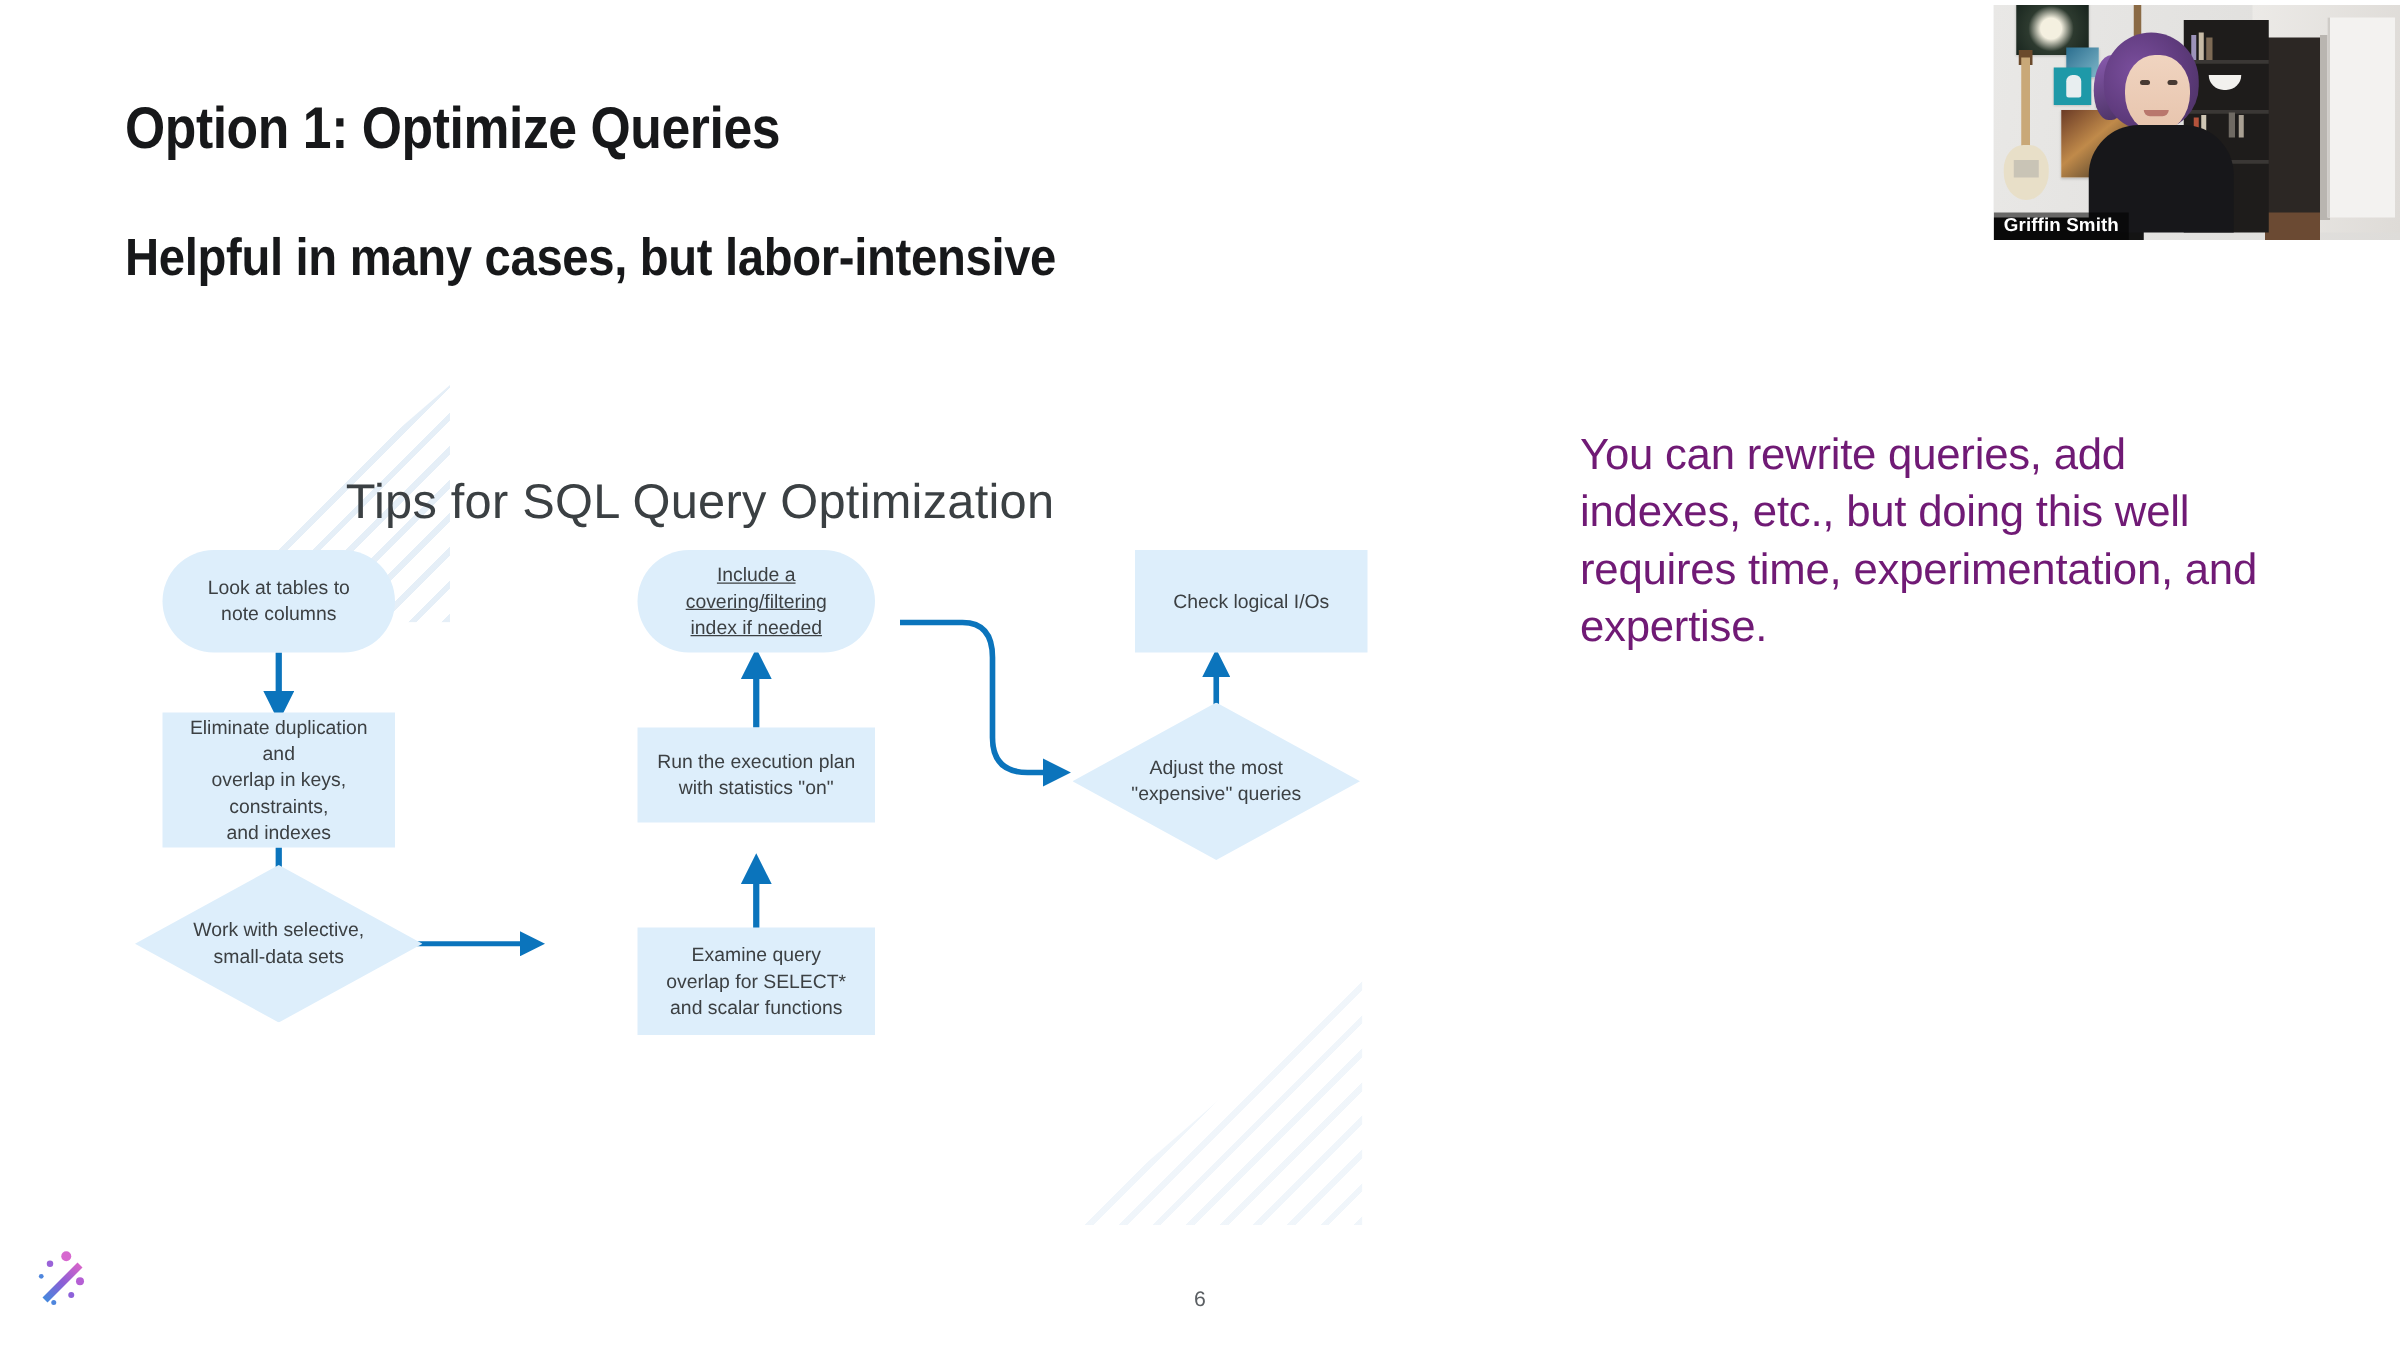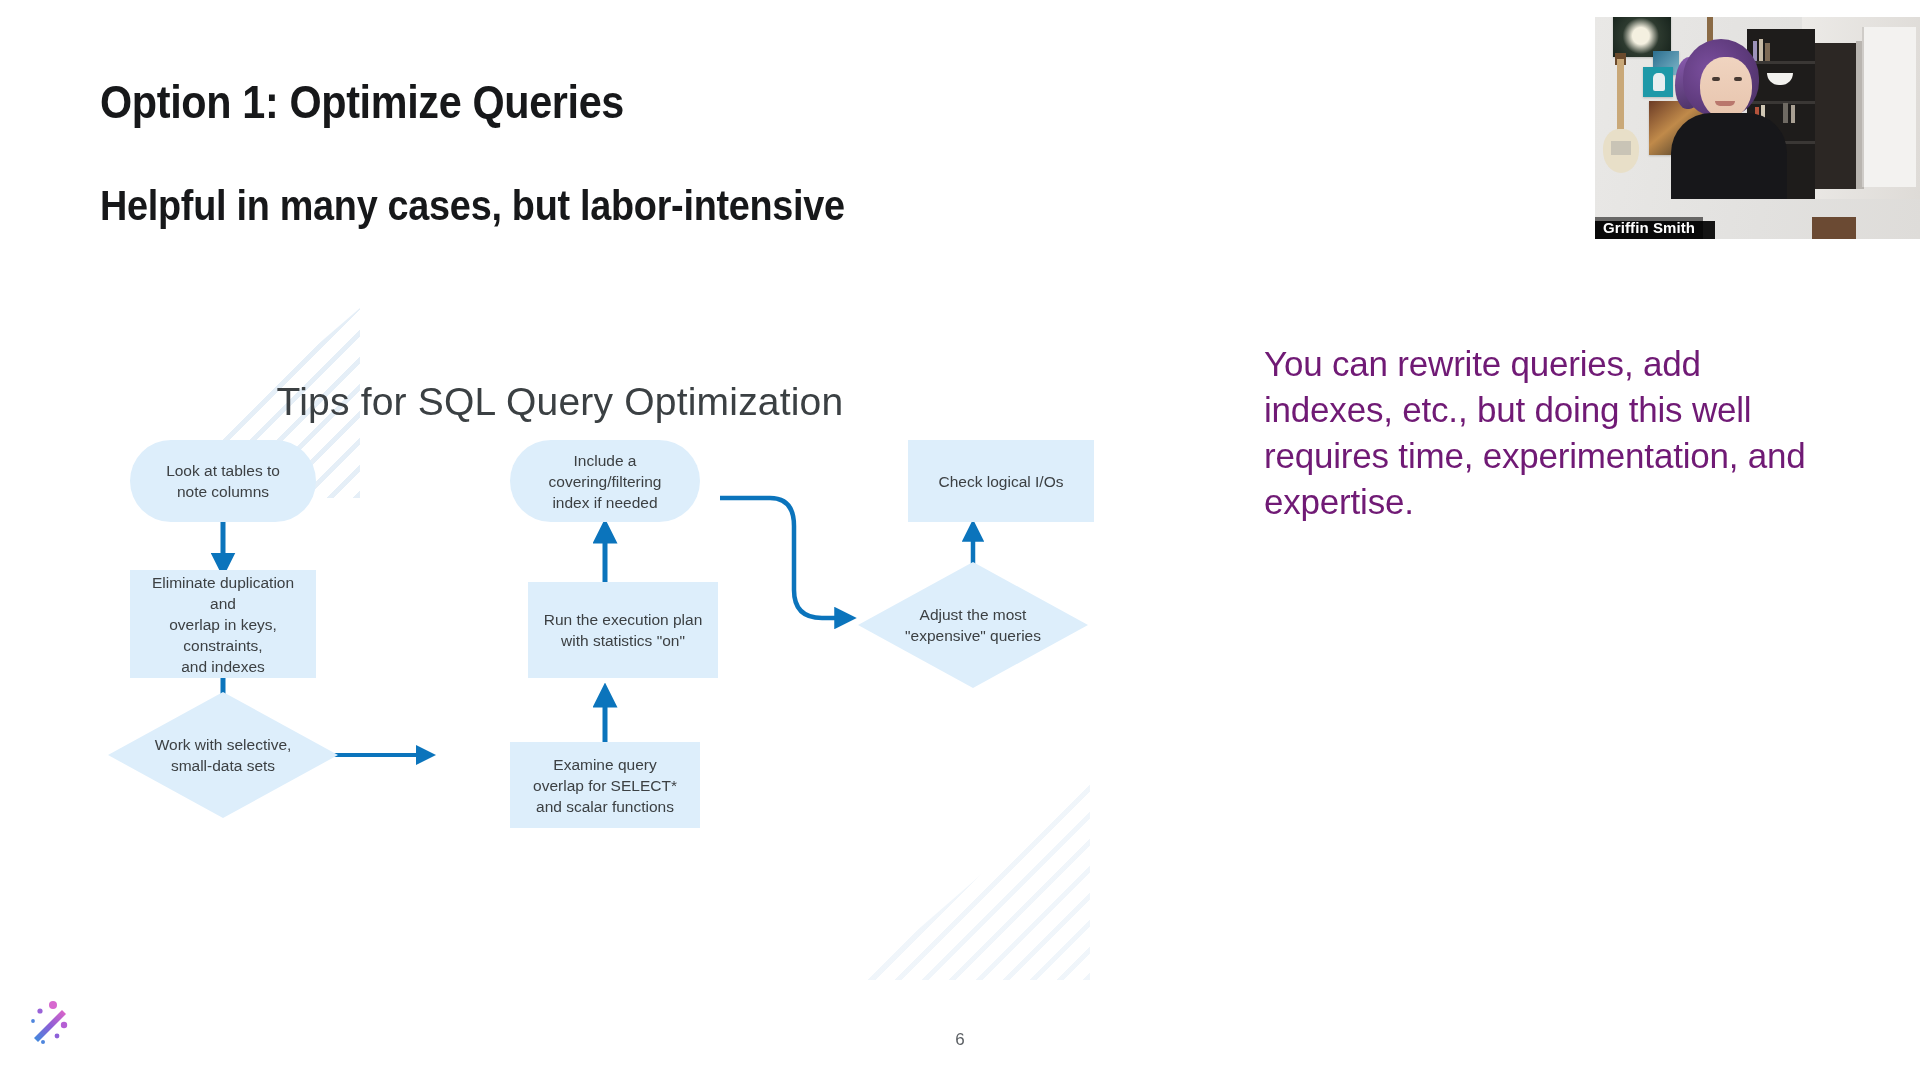--- a/index.html
+++ b/index.html
@@ -75,21 +75,21 @@
     background:#ddeefb;
     clip-path:polygon(50% 0%, 100% 50%, 50% 100%, 0% 50%);
   }
   .fc-diamond > span { display:block; }
 
   .fc-svg { position:absolute; left:0; top:0; width:1120px; height:640px;
             overflow:visible; pointer-events:none; }
 
   
   #webcam {
-    position:absolute; right:0; top:17px; width:325px; height:222px;
+    position:absolute; right:0; top:4px; width:325px; height:188px;
     overflow:hidden; background:#d9d9d9;
   }
   .wc-wall      { position:absolute; inset:0; background:linear-gradient(100deg,#e9e8e6 0%,#e2e1df 55%,#dedcd9 100%); }
   .wc-rightwall { position:absolute; right:0; top:0; width:118px; height:182px; background:linear-gradient(95deg,#eceae7,#dedbd7); }
   .wc-door      { position:absolute; right:4px; top:10px; width:52px; height:160px; background:#f3f2f0; border-left:2px solid #cfccc8; }
   .wc-doorframe { position:absolute; right:56px; top:24px; width:8px; height:148px; background:#b9b5b0; }
   .wc-doorway   { position:absolute; right:64px; top:26px; width:44px; height:146px; background:#2c2724; }
   .wc-floor     { position:absolute; right:64px; bottom:0; width:44px; height:22px; background:#6b4a33; }
   .wc-shelf     { position:absolute; left:152px; top:12px; width:68px; height:170px; background:#1e1c1b; }
   .wc-shelfrow  { position:absolute; left:0; width:68px; height:3px; background:#3a3735; }
@@ -181,28 +181,28 @@
     </span>
   </div>
 
   <div class="fc-node fc-diamond" style="left:48px; top:362px; width:230px; height:126px;">
     <span>
       <span>Work with selective,</span><br>
       <span>small-data sets</span>
     </span>
   </div>
 
-  <div class="fc-node fc-pill" style="left:450px; top:110px; width:190px; height:82px;">
+  <div class="fc-node fc-pill" style="left:450px; top:110px; width:190px; height:82px;text-decoration:underline;">
     <span>
       <span>Include a covering/filtering</span><br>
       <span>index if needed</span>
     </span>
   </div>
 
-  <div class="fc-node fc-rect" style="left:450px; top:252px; width:190px; height:96px;margin-left:18px;">
+  <div class="fc-node fc-rect" style="left:450px; top:252px; width:190px; height:76px;">
     <span>
       <span>Run the execution plan</span><br>
       <span>with statistics "on"</span>
     </span>
   </div>
 
   <div class="fc-node fc-rect" style="left:450px; top:412px; width:190px; height:86px;">
     <span>
       <span>Examine query</span><br>
       <span>overlap for SELECT*</span><br>

